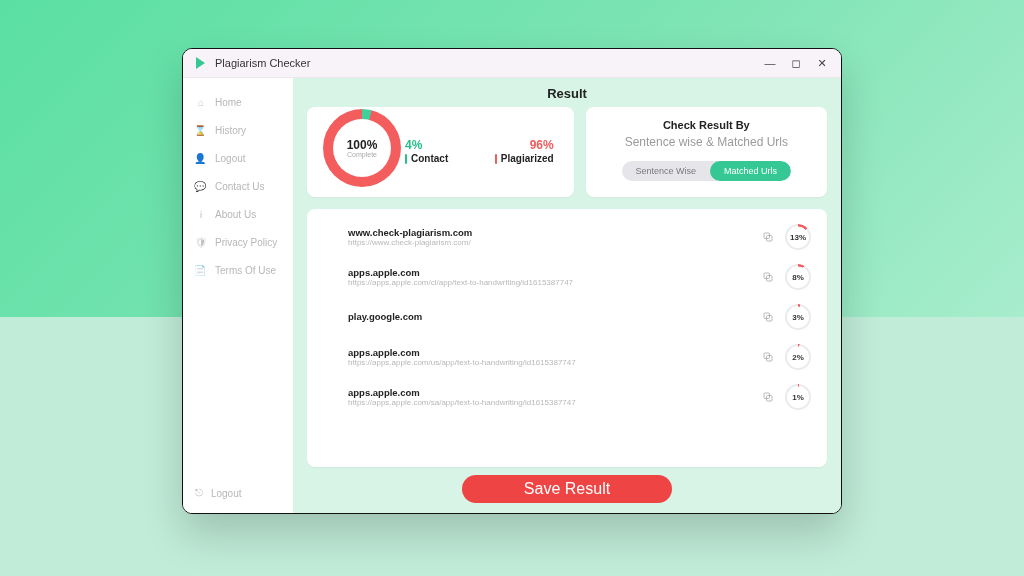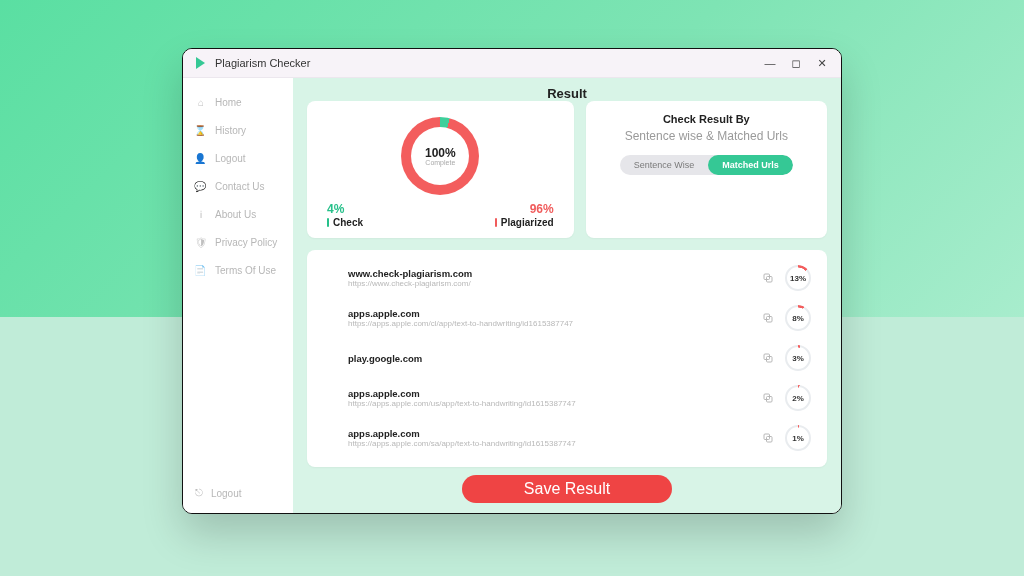--- a/index.html
+++ b/index.html
@@ -25,26 +25,26 @@
   .winbtn { width:18px; height:18px; display:flex; align-items:center; justify-content:center; color:#444; font-size:11px; cursor:pointer; }
 
   .body { flex:1; display:flex; min-height:0; }
   .sidebar { width:110px; background:#fff; padding:12px 0 8px; display:flex; flex-direction:column; }
   .side-list { flex:1; display:flex; flex-direction:column; gap:4px; }
   .side-item { display:flex; align-items:center; gap:8px; padding:6px 12px; color:#b7b7b7; font-size:10px; cursor:pointer; }
   .side-item .icn { width:12px; height:12px; display:flex; align-items:center; justify-content:center; font-size:10px; color:#c0c0c0; }
   .side-logout { padding:6px 12px; color:#b7b7b7; font-size:10px; display:flex; align-items:center; gap:8px; cursor:pointer; }
 
   .main { flex:1; background:#d8f4e7; padding:8px 14px 10px; display:flex; flex-direction:column; min-width:0; }
-  .page-title { text-align:center; font-size:13px; font-weight:700; color:#222; }
+  .page-title { text-align:center; font-size:13px; font-weight:700; color:#222; margin-bottom:6px; }
 
   .cards-row { display:flex; gap:12px; }
   .card { background:#fff; border-radius:8px; box-shadow:0 1px 2px rgba(0,0,0,.04); }
 
-  .prog-card { flex:1.1; padding:16px 16px 10px; display:flex; flex-direction:column; align-items:center; }
+  .prog-card { flex:1.1; padding:2px 16px 10px; display:flex; flex-direction:row; align-items:center; }
   .donut-wrap { position:relative; width:78px; height:78px; }
   .donut { width:78px; height:78px; border-radius:50%;
     background: conic-gradient(#3fcf9b 0deg 14.4deg, #f35d5d 14.4deg 360deg); }
   .donut::after { content:""; position:absolute; inset:10px; background:#fff; border-radius:50%; }
   .donut-center { position:absolute; inset:0; display:flex; flex-direction:column; align-items:center; justify-content:center; }
   .donut-center .pct { font-size:12px; font-weight:700; color:#222; }
   .donut-center .sub { font-size:7px; color:#aaa; margin-top:-1px; }
   .stats { display:flex; justify-content:space-between; width:100%; margin-top:8px; padding:0 4px; }
   .stat { display:flex; flex-direction:column; line-height:1.15; }
   .stat .val { font-size:12px; font-weight:700; }
@@ -55,21 +55,21 @@
   .stat.unique .lbl::before { background:#27c08a; }
   .stat.plag .lbl::before  { background:#f05b5b; }
   .stat.plag { text-align:right; }
   .stat.plag .lbl { padding-left:6px; }
 
   .mode-card { flex:1; padding:12px 14px; display:flex; flex-direction:column; align-items:center; }
   .mode-title { font-size:11px; font-weight:600; color:#222; }
   .mode-sub { font-size:12px; color:#9a9a9a; margin-top:4px; }
   .seg { margin-top:12px; background:#e6e6ea; border-radius:14px; height:20px; display:flex; overflow:hidden; }
   .seg .segbtn { padding:0 14px; font-size:9px; display:flex; align-items:center; color:#7a7a7a; cursor:pointer; white-space:nowrap; }
-  .seg .segbtn.active { background:#35c895; color:#fff; font-weight:700; border-radius:14px; margin:-0px; }
+  .seg .segbtn.active { background:#35c895; color:#fff; font-weight:400; border-radius:14px; margin:-0px; }
 
   .list-card { margin-top:12px; padding:8px 14px; flex:1; overflow:auto; min-height:0; }
   .row { display:flex; align-items:center; padding:7px 2px; gap:10px; }
   .row .info { flex:1; min-width:0; line-height:1.2;margin-left:25px; }
   .row .host { font-size:9.5px; font-weight:700; color:#222; }
   .row .url  { font-size:8px; color:#b8b8b8; white-space:nowrap; overflow:hidden; text-overflow:ellipsis; }
   .copy { width:14px; height:14px; color:#b8b8b8; cursor:pointer; flex:0 0 auto; display:flex; align-items:center; justify-content:center;}
   .copy svg { display:block; }
   .ring { position:relative; width:26px; height:26px; flex:0 0 auto; }
   .ring .track { position:absolute; inset:0; border:2px solid #e9ecef; border-radius:50%; }
@@ -148,21 +148,21 @@
           <div class="donut-wrap">
             <div class="donut"></div>
             <div class="donut-center">
               <div class="pct">100%</div>
               <div class="sub">Complete</div>
             </div>
           </div>
           <div class="stats">
             <div class="stat unique">
               <span class="val">4%</span>
-              <span class="lbl">Check</span>
+              <span class="lbl">Contact</span>
             </div>
             <div class="stat plag">
               <span class="val">96%</span>
               <span class="lbl">Plagiarized</span>
             </div>
           </div>
         </div>
 
         <div class="card mode-card">
           <div class="mode-title">Check Result By</div>

